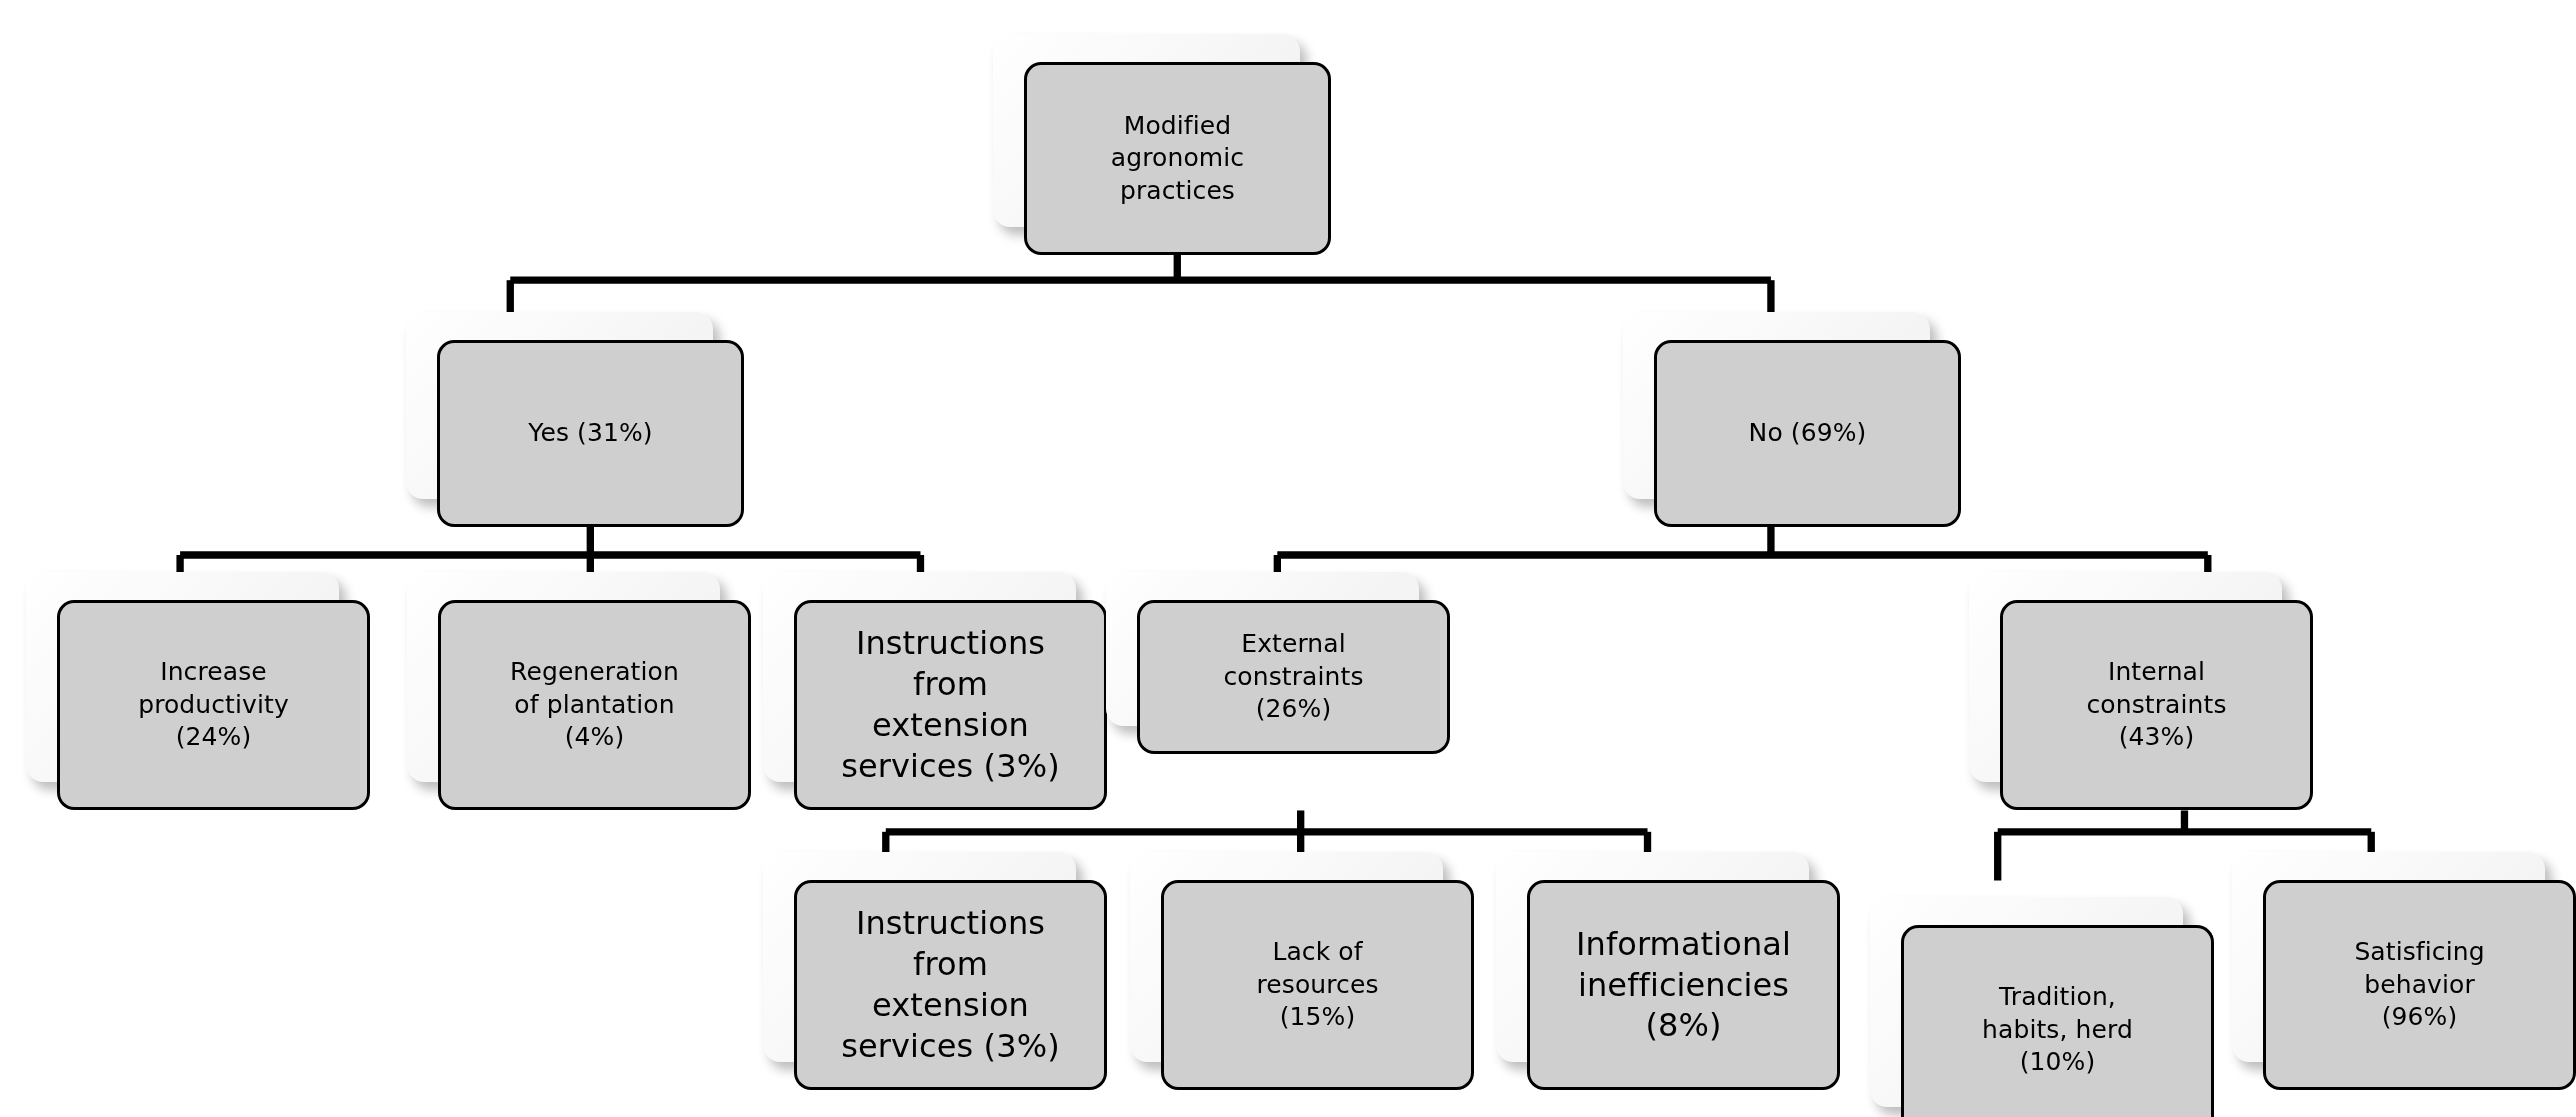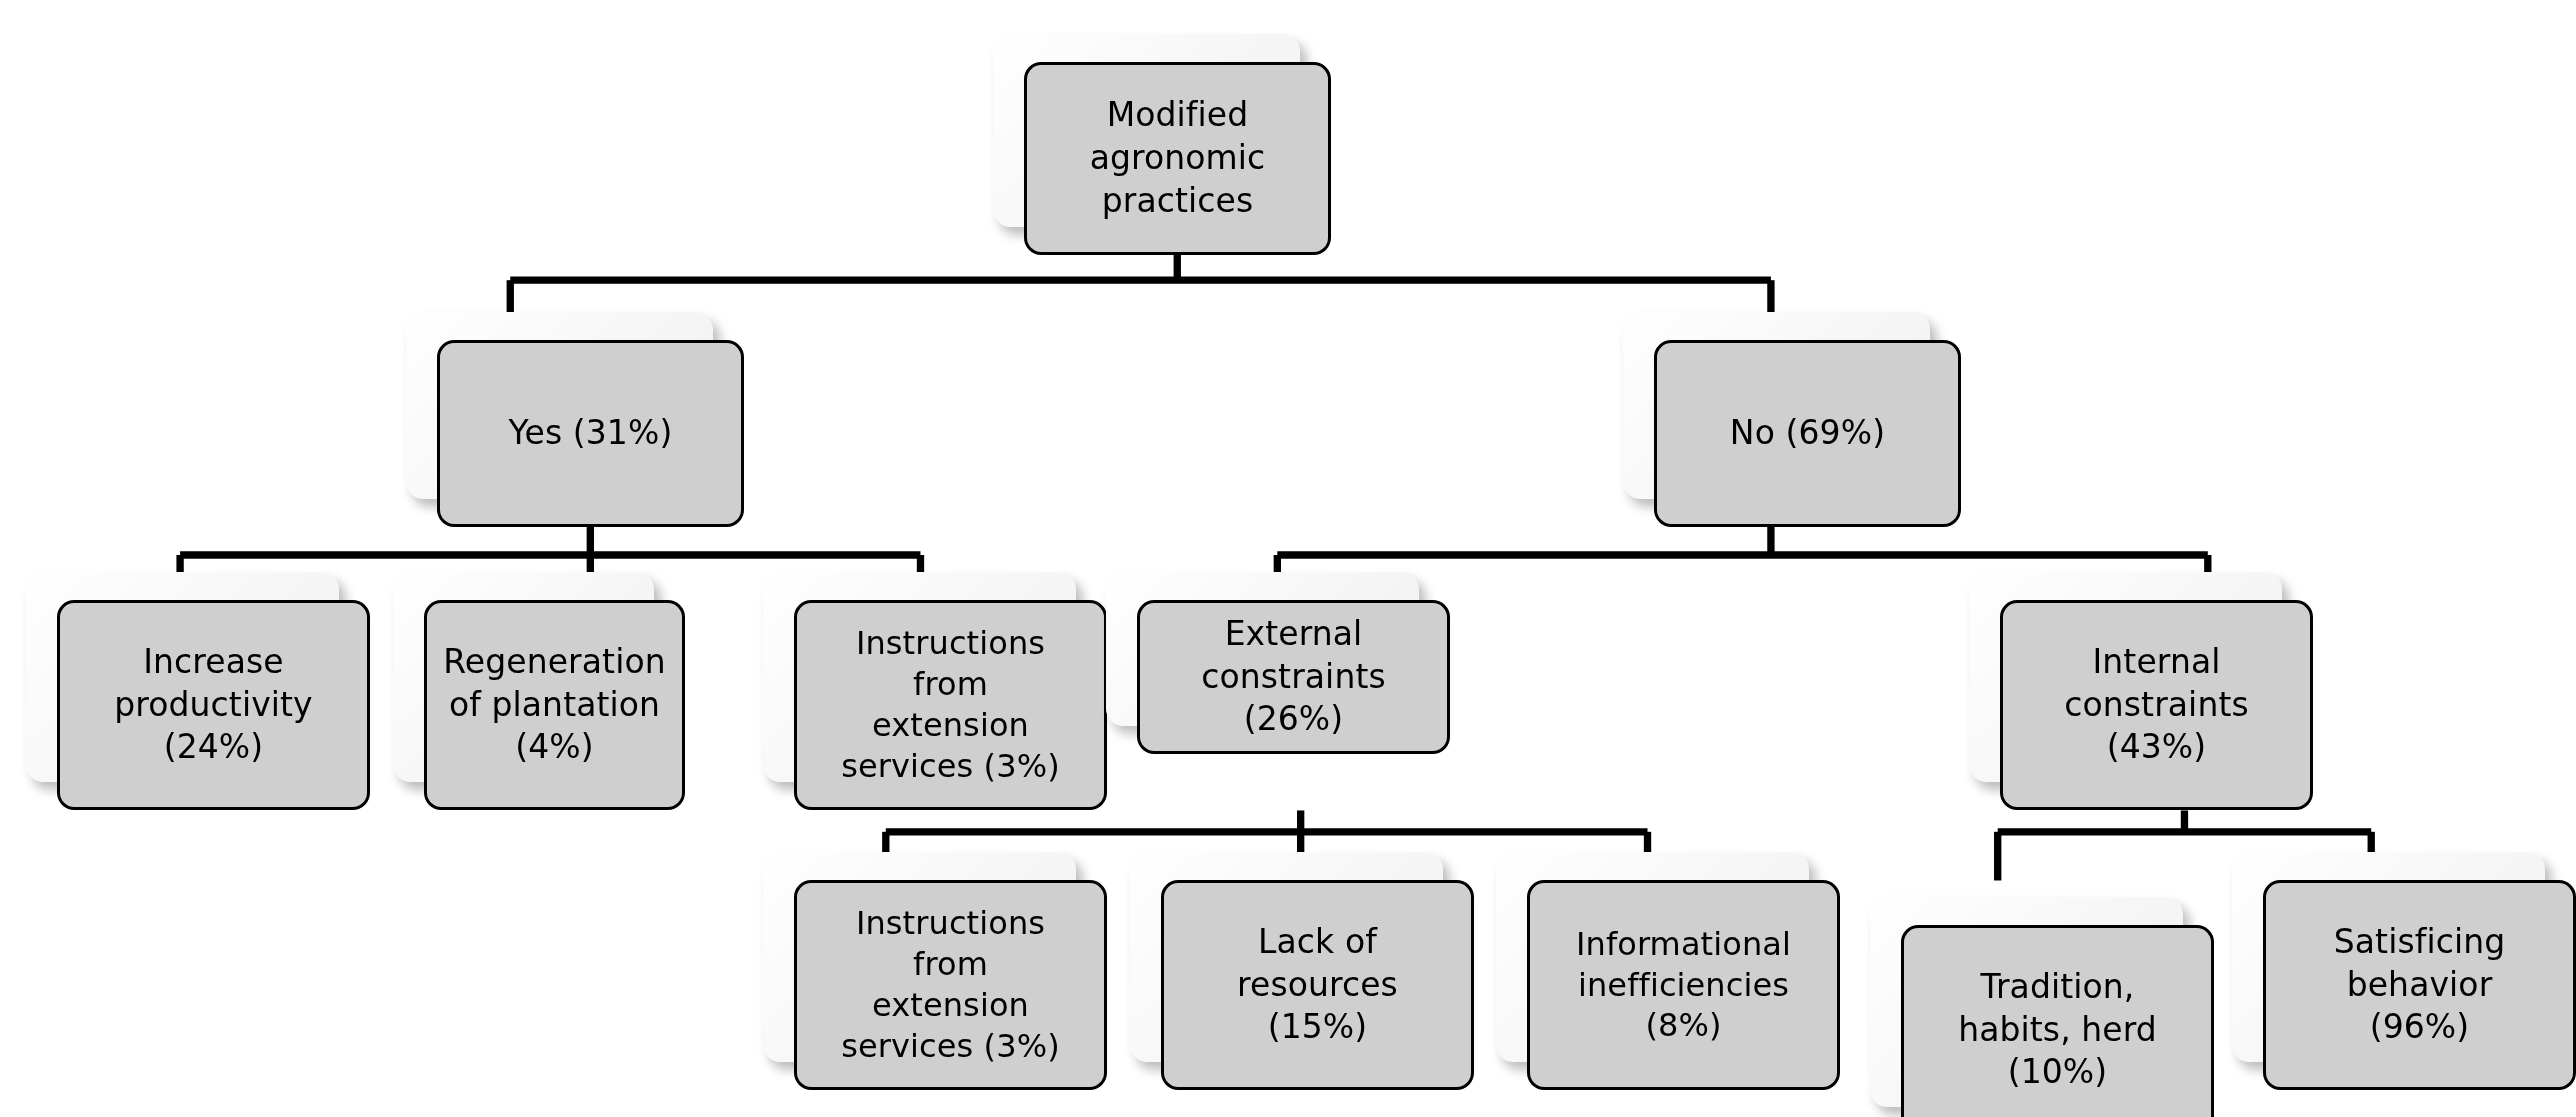--- a/index.html
+++ b/index.html
@@ -67,21 +67,21 @@
     align-items: center;
     justify-content: center;
     text-align: center;
     padding: 4px 9.3px;
     overflow: hidden;
   }
   .node .label {
     display: block;
     width: 100%;
     color: #000000;
-    font-size: 33px;
+    font-size: 25px;
     line-height: 1.30;
     font-weight: 400;
     white-space: pre-line;
     letter-spacing: 0.1px;
   }
   .node.compact .label { font-size: 32px; line-height: 1.28; }
 </style>
 </head>
 <body>
 
@@ -148,21 +148,21 @@
   <div class="node" style="left:57px; top:600px; width:313px; height:210px;">
     <div class="paper"></div>
     <div class="inner-glow"></div>
     <div class="face">
       <span class="label">Increase
 productivity
 (24%)</span>
     </div>
   </div>
 
-  <div class="node" style="left:424px; top:600px; width:261px; height:210px;">
+  <div class="node" style="left:438px; top:600px; width:313px; height:210px;">
     <div class="paper"></div>
     <div class="inner-glow"></div>
     <div class="face">
       <span class="label">Regeneration
 of plantation
 (4%)</span>
     </div>
   </div>
 
   <div class="node compact" style="left:794px; top:600px; width:313px; height:210px;">

